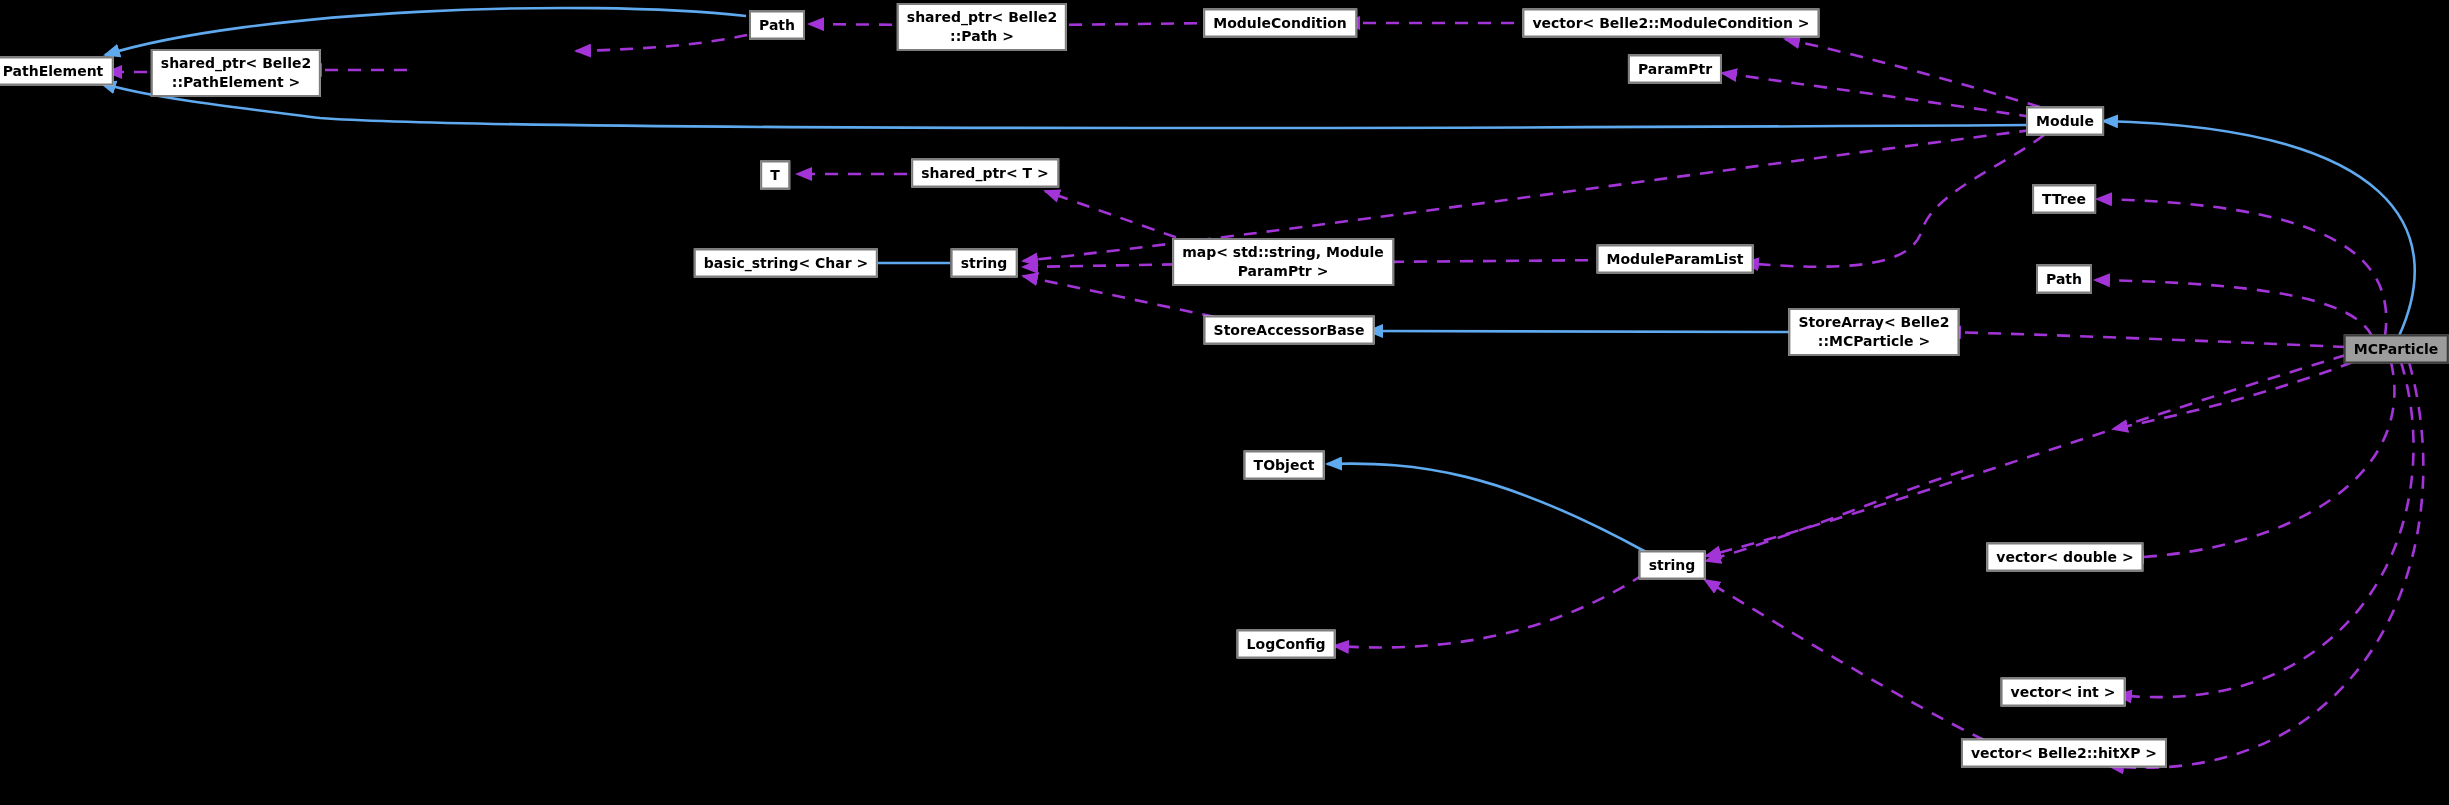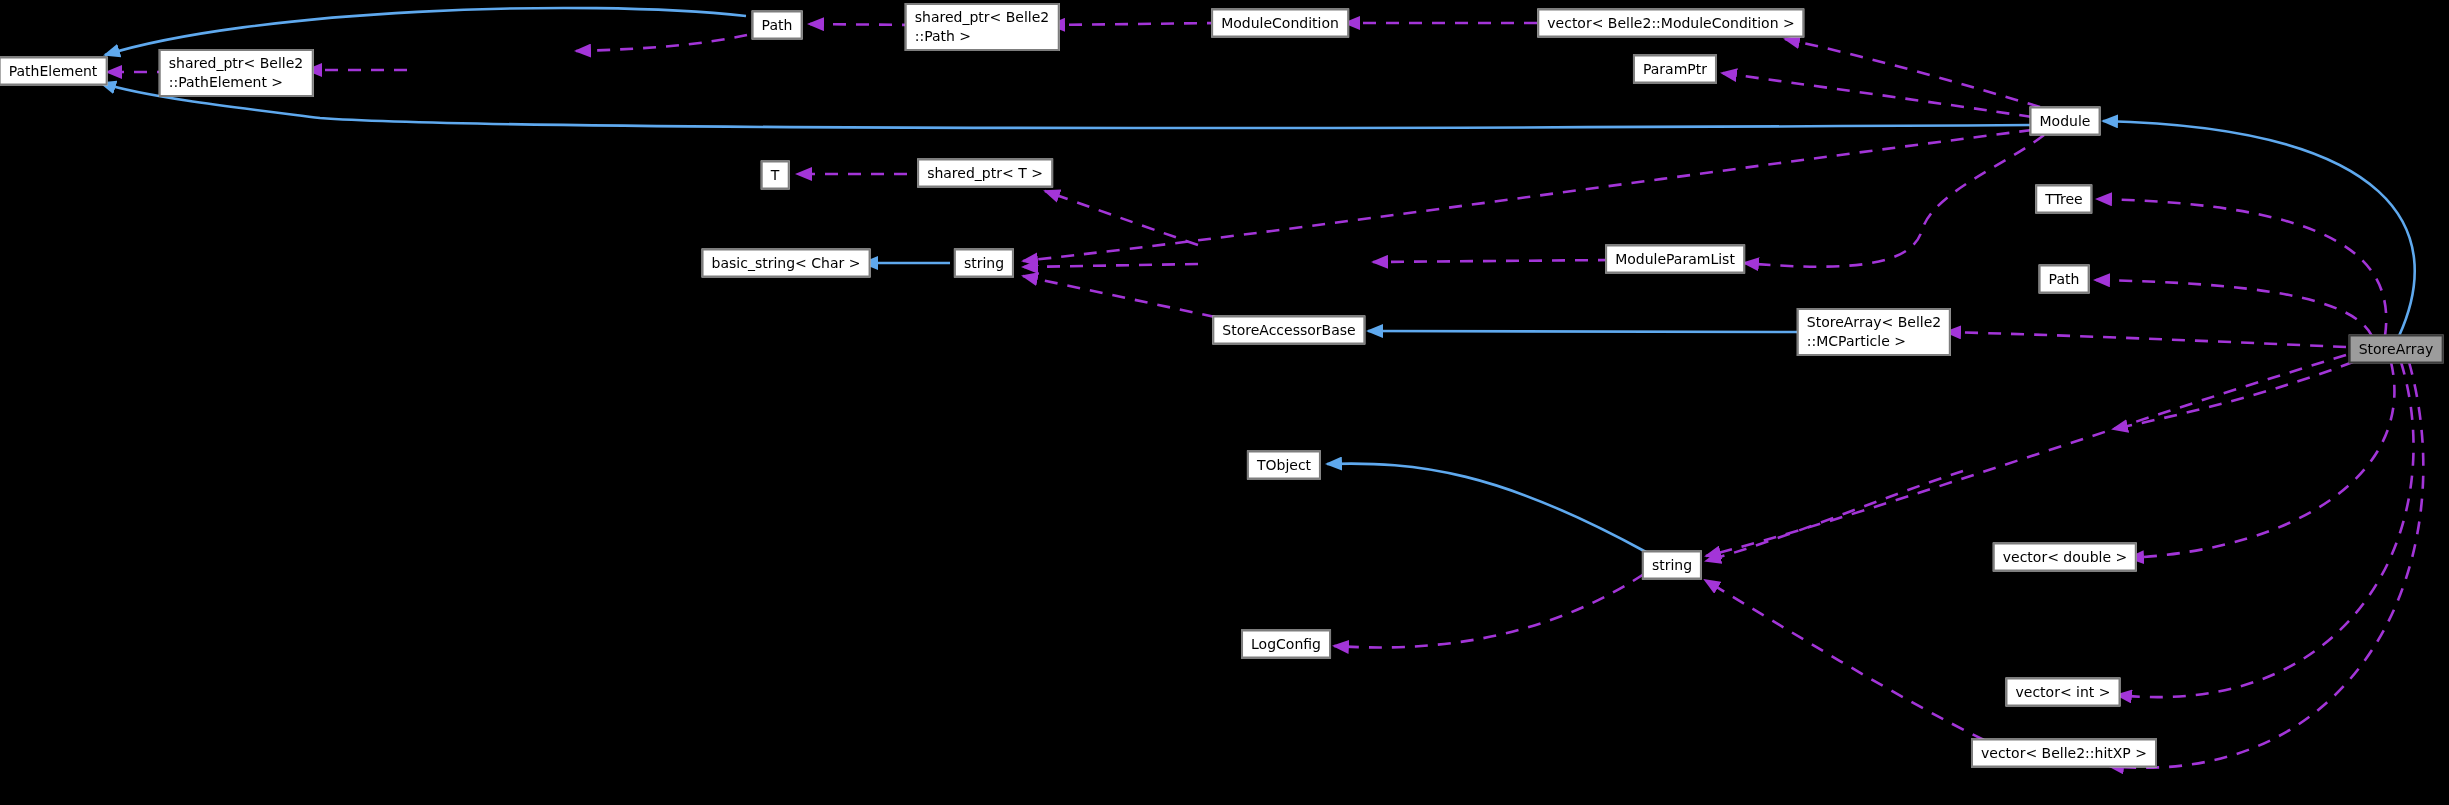--- a/index.html
+++ b/index.html
@@ -13,22 +13,22 @@
     overflow:hidden;font-family:"DejaVu Sans","Liberation Sans",sans-serif;
   }
   svg.edges{position:absolute;left:0;top:0;}
   .e-i{stroke:var(--edge-inherit);stroke-width:2.6;fill:none;}
   .e-u{stroke:var(--edge-usage);stroke-width:2.6;fill:none;stroke-dasharray:13 10;}
   .mi{fill:var(--edge-inherit);} .mu{fill:var(--edge-usage);}
   .node{
     position:absolute;transform:translate(-50%,-50%);
     background:var(--node-bg);border:2px solid var(--node-border);
     color:var(--node-text);font-size:14px;line-height:19px;
-    padding:3px 8px;white-space:pre-line;
-    box-sizing:border-box;cursor:pointer;
+    padding:3px 8px;white-space:pre-line;text-align:center;
+    box-sizing:border-box;cursor:pointer;font-weight:bold;
   }
   .node.focus{background:var(--focus-bg);border-color:var(--focus-border);}
 </style>
 </head>
 <body>
 
 <div class="canvas">
   <svg class="edges" width="2449" height="805" viewBox="0 0 2449 805">
     <defs>
       <marker id="arr-i" markerUnits="userSpaceOnUse" markerWidth="18" markerHeight="14" refX="15" refY="7" orient="auto">
@@ -81,26 +81,28 @@
   <div class="node" style="left:982px;top:27px">shared_ptr&lt; Belle2
 ::Path &gt;</div>
   <div class="node" style="left:1280px;top:23px">ModuleCondition</div>
   <div class="node" style="left:1671px;top:23px">vector&lt; Belle2::ModuleCondition &gt;</div>
   <div class="node" style="left:1675px;top:69px">ParamPtr</div>
   <div class="node" style="left:2065px;top:121px">Module</div>
   <div class="node" style="left:775px;top:175px">T</div>
   <div class="node" style="left:985px;top:173px">shared_ptr&lt; T &gt;</div>
   <div class="node" style="left:786px;top:263px">basic_string&lt; Char &gt;</div>
   <div class="node" style="left:984px;top:263px">string</div>
+  <div class="node" style="left:1283px;top:262px">map&lt; std::string, Module
+ParamPtr &gt;</div>
   <div class="node" style="left:1675px;top:259px">ModuleParamList</div>
   <div class="node" style="left:2064px;top:199px">TTree</div>
   <div class="node" style="left:2064px;top:279px">Path</div>
   <div class="node" style="left:1289px;top:330px">StoreAccessorBase</div>
   <div class="node" style="left:1874px;top:332px">StoreArray&lt; Belle2
 ::MCParticle &gt;</div>
-  <div class="node focus" style="left:2396px;top:349px">StoreArray</div>
+  <div class="node focus" style="left:2396px;top:349px">MCParticle</div>
   <div class="node" style="left:1284px;top:465px">TObject</div>
   <div class="node" style="left:1672px;top:565px">string</div>
   <div class="node" style="left:2065px;top:557px">vector&lt; double &gt;</div>
   <div class="node" style="left:1286px;top:644px">LogConfig</div>
   <div class="node" style="left:2063px;top:692px">vector&lt; int &gt;</div>
   <div class="node" style="left:2064px;top:753px">vector&lt; Belle2::hitXP &gt;</div>
 </div>
 
 </body></html>

